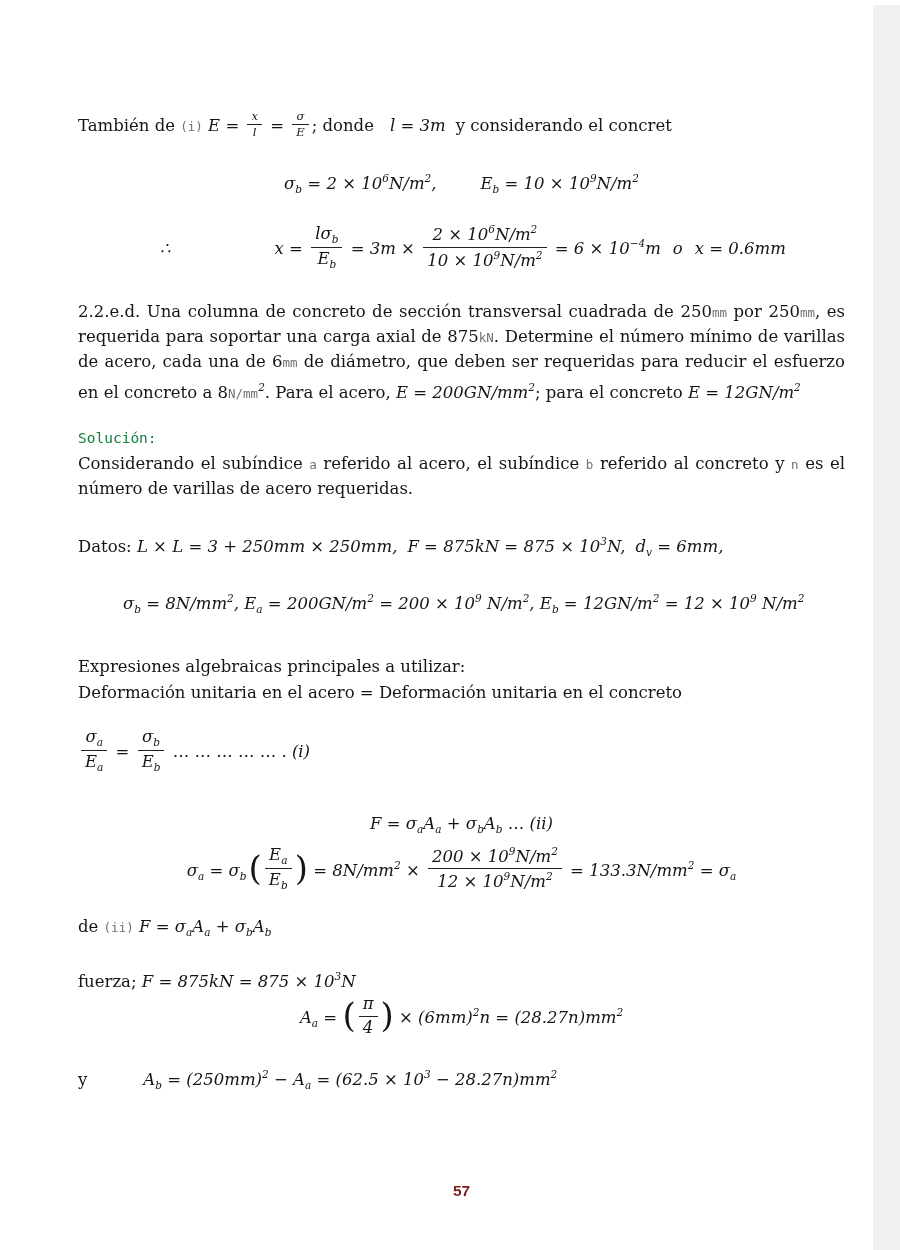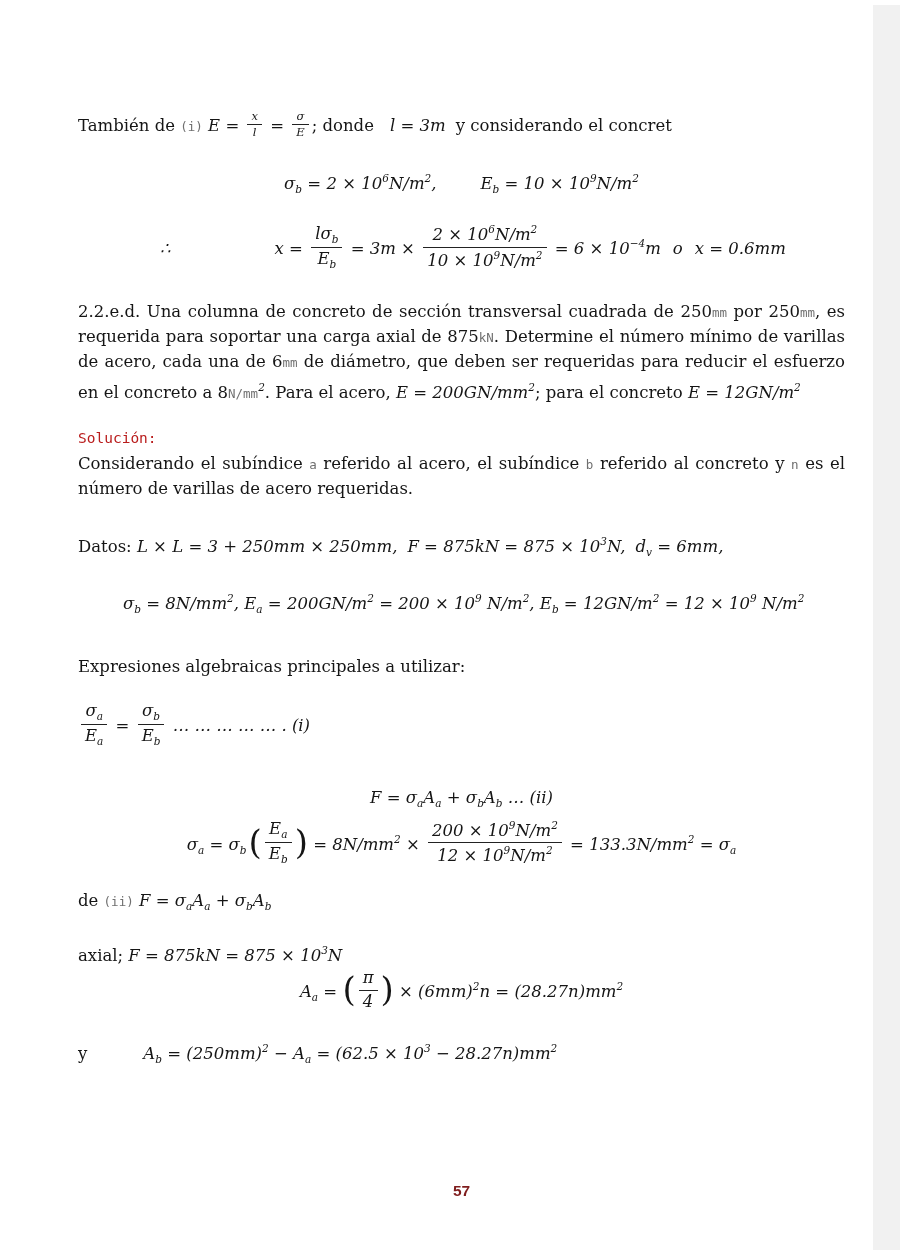--- a/index.html
+++ b/index.html
@@ -28,21 +28,21 @@
   .line.justify{white-space:normal;text-align:justify;}
   .line.center{text-align:center;}
   .txt{font-style:normal;}
   .math{font-style:italic;}
   .mono{
     font-family:"DejaVu Sans Mono",monospace;
     font-style:normal;
     font-size:12.5px;
     color:#6f6f6f;
   }
-  .mono.lg{font-size:14.5px;color:#b91c1c;}
+  .mono.lg{font-size:14.5px;color:#15803d;}
   .sup{font-size:10.5px;font-style:italic;vertical-align:7px;letter-spacing:0;}
   .sb{font-size:10.5px;font-style:italic;vertical-align:-4px;}
   .frac{
     display:inline-block;vertical-align:middle;text-align:center;
     margin:0 3px;line-height:1.25;position:relative;top:-2px;
   }
   .frac .fn{display:block;border-bottom:1.2px solid #222;padding:0 4px 1px 4px;}
   .frac .fd{display:block;padding:1px 4px 0 4px;}
   .frac.small{font-size:11.5px;line-height:1.1;}
   .bigp{
@@ -64,23 +64,24 @@
   <div id="doc">
       <div class="line" style="margin-top: 0px;"><span class="txt">También de </span><span class="mono">(i)</span><span class="math"> E = </span><span class="frac small"><span class="fn"><span class="math">x</span></span><span class="fd"><span class="math">l</span></span></span><span class="math"> = </span><span class="frac small"><span class="fn"><span class="math">σ</span></span><span class="fd"><span class="math">E</span></span></span><span class="txt">; donde</span><span class="sp" style="width: 16px;"></span><span class="math">l = 3m</span><span class="sp" style="width: 10px;"></span><span class="txt">y considerando el concret</span></div>
       <div class="line center" style="margin-top: 26px;"><span class="math">σ</span><span class="sb">b</span><span class="math"> = 2 × 10</span><span class="sup">6</span><span class="math">N/m</span><span class="sup">2</span><span class="math">,</span><span class="sp" style="width: 44px;"></span><span class="math">E</span><span class="sb">b</span><span class="math"> = 10 × 10</span><span class="sup">9</span><span class="math">N/m</span><span class="sup">2</span></div>
       <div class="line" style="margin-top: 24px; padding-left: 82px;"><span class="math">∴</span><span class="sp" style="width: 104px;"></span><span class="math">x = </span><span class="frac"><span class="fn"><span class="math">lσ</span><span class="sb">b</span></span><span class="fd"><span class="math">E</span><span class="sb">b</span></span></span><span class="math"> = 3m × </span><span class="frac"><span class="fn"><span class="math">2 × 10</span><span class="sup">6</span><span class="math">N/m</span><span class="sup">2</span></span><span class="fd"><span class="math">10 × 10</span><span class="sup">9</span><span class="math">N/m</span><span class="sup">2</span></span></span><span class="math"> = 6 × 10</span><span class="sup">−4</span><span class="math">m</span><span class="sp" style="width: 12px;"></span><span class="math">o</span><span class="sp" style="width: 12px;"></span><span class="math">x = 0.6mm</span></div>
       <div class="line justify" style="margin-top: 26px;"><span class="txt">2.2.e.d. Una columna de concreto de sección transversal cuadrada de 250</span><span class="mono">mm</span><span class="txt"> por 250</span><span class="mono">mm</span><span class="txt">, es requerida para soportar una carga axial de 875</span><span class="mono">kN</span><span class="txt">. Determine el número mínimo de varillas de acero, cada una de 6</span><span class="mono">mm</span><span class="txt"> de diámetro, que deben ser requeridas para reducir el esfuerzo en el concreto a 8</span><span class="mono">N/mm</span><span class="sup">2</span><span class="txt">. Para el acero, </span><span class="math">E = 200GN/mm</span><span class="sup">2</span><span class="txt">; para el concreto </span><span class="math">E = 12GN/m</span><span class="sup">2</span></div>
       <div class="line" style="margin-top: 20px;"><span class="mono lg">Solución:</span></div>
       <div class="line justify" style="margin-top: 2px;"><span class="txt">Considerando el subíndice </span><span class="mono">a</span><span class="txt"> referido al acero, el subíndice </span><span class="mono">b</span><span class="txt"> referido al concreto y </span><span class="mono">n</span><span class="txt"> es el número de varillas de acero requeridas.</span></div>
       <div class="line" style="margin-top: 28px;"><span class="txt">Datos: </span><span class="math">L × L = 3 + 250mm × 250mm,</span><span class="sp" style="width: 10px;"></span><span class="math">F = 875kN = 875 × 10</span><span class="sup">3</span><span class="math">N,</span><span class="sp" style="width: 10px;"></span><span class="math">d</span><span class="sb">v</span><span class="math"> = 6mm,</span></div>
       <div class="line" style="margin-top: 22px; padding-left: 45px;"><span class="math">σ</span><span class="sb">b</span><span class="math"> = 8N/mm</span><span class="sup">2</span><span class="math">,  E</span><span class="sb">a</span><span class="math"> = 200GN/m</span><span class="sup">2</span><span class="math"> = 200 × 10</span><span class="sup">9</span><span class="math"> N/m</span><span class="sup">2</span><span class="math">,  E</span><span class="sb">b</span><span class="math"> = 12GN/m</span><span class="sup">2</span><span class="math"> = 12 × 10</span><span class="sup">9</span><span class="math"> N/m</span><span class="sup">2</span></div>
       <div class="line" style="margin-top: 34px;"><span class="txt">Expresiones algebraicas principales a utilizar:</span></div>
+      <div class="line" style="margin-top: 2px;"><span class="txt">Deformación unitaria en el acero = Deformación unitaria en el concreto</span></div>
       <div class="line" style="margin-top: 24px;"><span class="frac"><span class="fn"><span class="math">σ</span><span class="sb">a</span></span><span class="fd"><span class="math">E</span><span class="sb">a</span></span></span><span class="math"> = </span><span class="frac"><span class="fn"><span class="math">σ</span><span class="sb">b</span></span><span class="fd"><span class="math">E</span><span class="sb">b</span></span></span><span class="math"> … … … … … . (i)</span></div>
       <div class="line center" style="margin-top: 36px;"><span class="math">F = σ</span><span class="sb">a</span><span class="math">A</span><span class="sb">a</span><span class="math"> + σ</span><span class="sb">b</span><span class="math">A</span><span class="sb">b</span><span class="math"> … (ii)</span></div>
       <div class="line center" style="margin-top: 6px;"><span class="math">σ</span><span class="sb">a</span><span class="math"> = σ</span><span class="sb">b</span><span class="sp" style="width: 2px;"></span><span class="bigp">(</span><span class="frac"><span class="fn"><span class="math">E</span><span class="sb">a</span></span><span class="fd"><span class="math">E</span><span class="sb">b</span></span></span><span class="bigp">)</span><span class="math"> = 8N/mm</span><span class="sup">2</span><span class="math"> × </span><span class="frac"><span class="fn"><span class="math">200 × 10</span><span class="sup">9</span><span class="math">N/m</span><span class="sup">2</span></span><span class="fd"><span class="math">12 × 10</span><span class="sup">9</span><span class="math">N/m</span><span class="sup">2</span></span></span><span class="math"> = 133.3N/mm</span><span class="sup">2</span><span class="math"> = σ</span><span class="sb">a</span></div>
       <div class="line" style="margin-top: 20px;"><span class="txt">de </span><span class="mono">(ii)</span><span class="math"> F = σ</span><span class="sb">a</span><span class="math">A</span><span class="sb">a</span><span class="math"> + σ</span><span class="sb">b</span><span class="math">A</span><span class="sb">b</span></div>
-      <div class="line" style="margin-top: 20px;"><span class="txt">axial; </span><span class="math">F = 875kN = 875 × 10</span><span class="sup">3</span><span class="math">N</span></div>
+      <div class="line" style="margin-top: 20px;"><span class="txt">fuerza; </span><span class="math">F = 875kN = 875 × 10</span><span class="sup">3</span><span class="math">N</span></div>
       <div class="line center" style="margin-top: 2px;"><span class="math">A</span><span class="sb">a</span><span class="math"> = </span><span class="bigp">(</span><span class="frac"><span class="fn"><span class="math">π</span></span><span class="fd"><span class="math">4</span></span></span><span class="bigp">)</span><span class="math"> × (6mm)</span><span class="sup">2</span><span class="math">n = (28.27n)mm</span><span class="sup">2</span></div>
       <div class="line" style="margin-top: 22px;"><span class="txt">y</span><span class="sp" style="width: 56px;"></span><span class="math">A</span><span class="sb">b</span><span class="math"> = (250mm)</span><span class="sup">2</span><span class="math"> − A</span><span class="sb">a</span><span class="math"> = (62.5 × 10</span><span class="sup">3</span><span class="math"> − 28.27n)mm</span><span class="sup">2</span></div>
     </div>
   <div class="pagenum">57</div>
   <div class="scroll-strip"></div>
 </div>
 
 </body></html>

